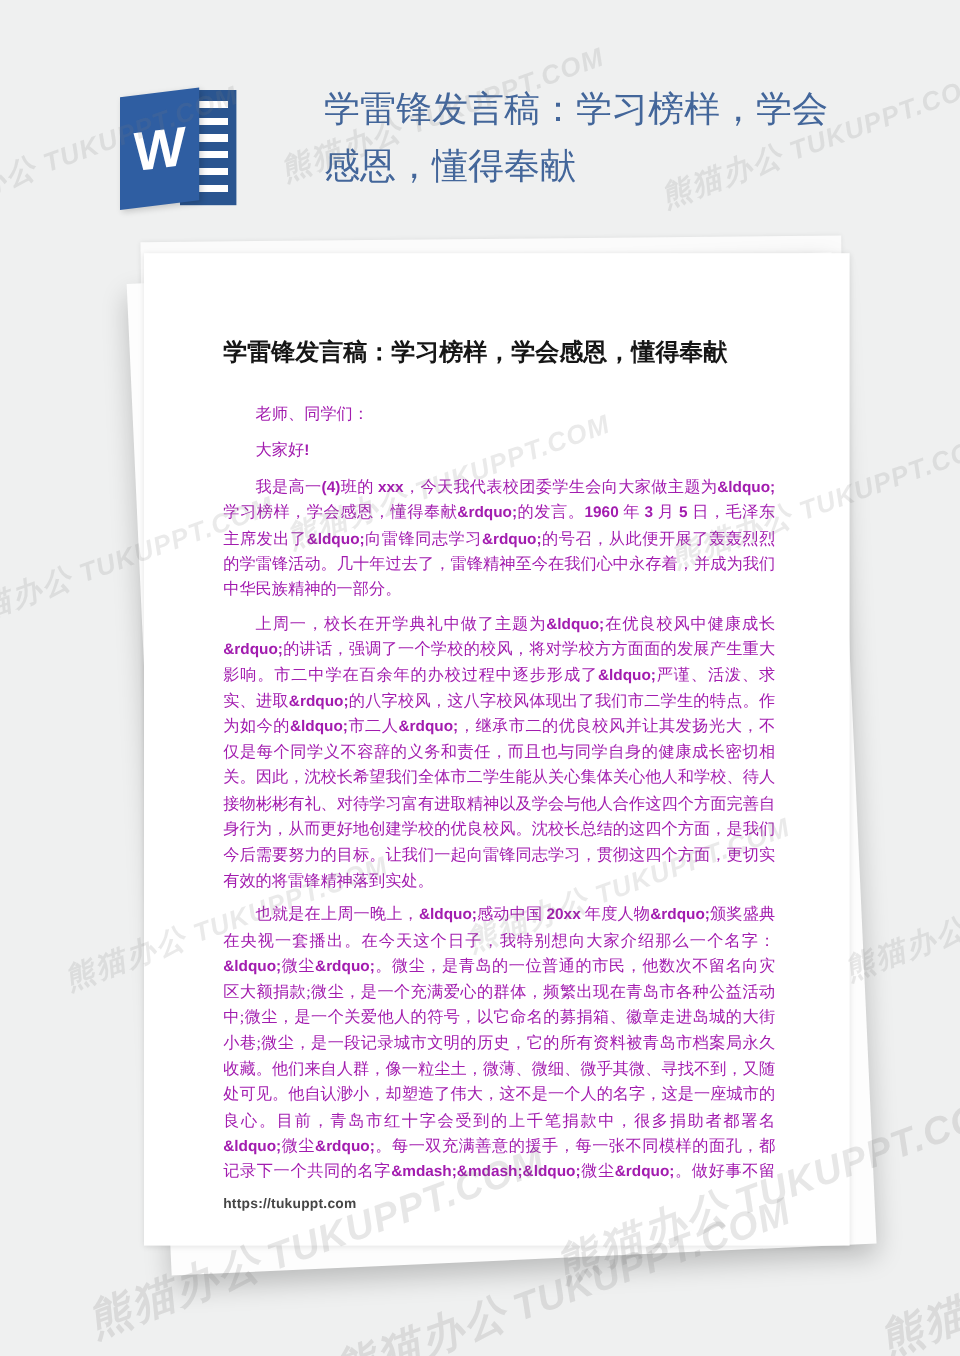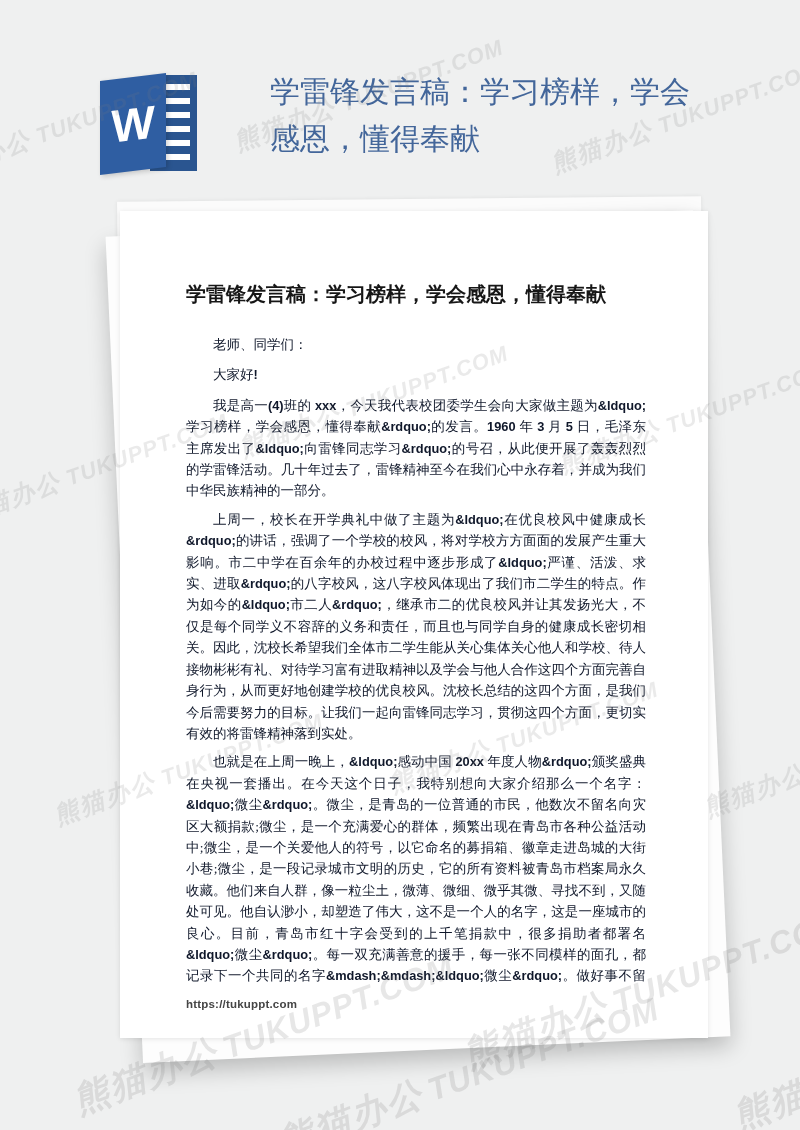--- a/index.html
+++ b/index.html
@@ -28,21 +28,21 @@
   .sheet-bottom{left:120px;top:211px;width:588px;height:827px;
     transform:translate(4px,12px) rotate(-2.6deg);background:#fdfdfd;
     box-shadow:0 10px 22px rgba(0,0,0,.22);}
   .sheet-main{left:120px;top:211px;width:588px;height:827px;background:#ffffff;
     box-shadow:0 1px 5px rgba(0,0,0,.10);overflow:hidden;}
 
   .doc-title{margin:70px 62px 0 66px;font-size:20px;line-height:26px;font-weight:700;
     color:#161616;font-family:"Liberation Serif","DejaVu Serif",serif;}
   .page-body{margin:27px 62px 0 66px;max-height:648px;overflow:hidden;}
   .page-body p{margin:0 0 7px;text-indent:2em;text-align:justify;
-    font-size:13.5px;line-height:21.4px;color:#0f172a;
+    font-size:13.5px;line-height:21.4px;color:#a21caf;
     font-family:"Liberation Serif","DejaVu Serif",serif;}
   .page-body p.intro{margin-bottom:9px;}
   .page-body b.lt{font-family:"Liberation Sans","DejaVu Sans",sans-serif;
     font-weight:700;font-size:12.8px;}
   .doc-footer{position:absolute;left:66px;bottom:28px;font-size:11.5px;font-weight:700;
     letter-spacing:.2px;color:#454545;font-family:"Liberation Sans",sans-serif;}
 
   
   .wm-layer{position:absolute;inset:0;pointer-events:none;z-index:30;}
   .wm{position:absolute;white-space:nowrap;transform:rotate(-20deg);transform-origin:0 50%;

